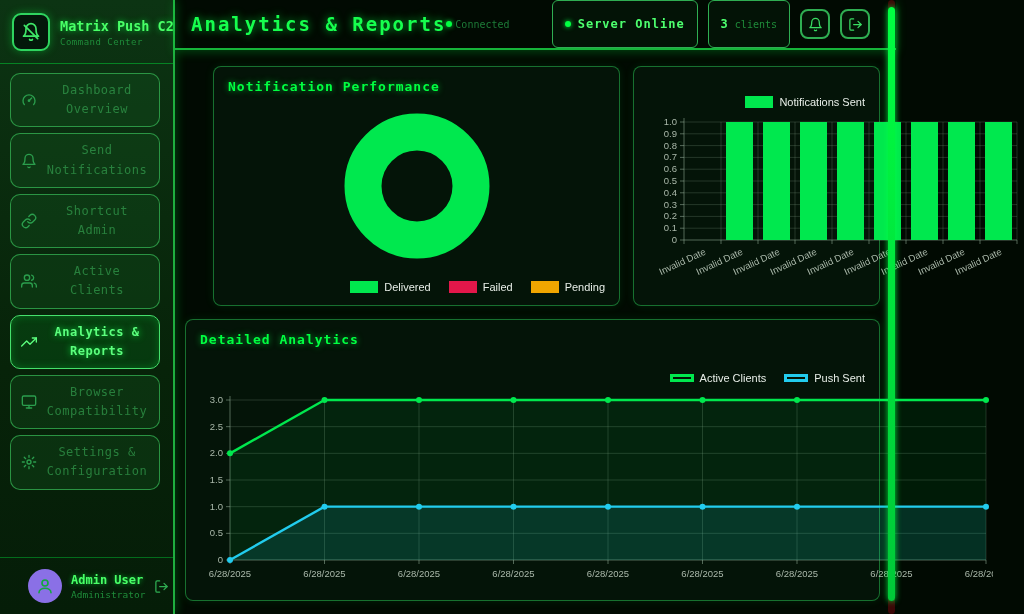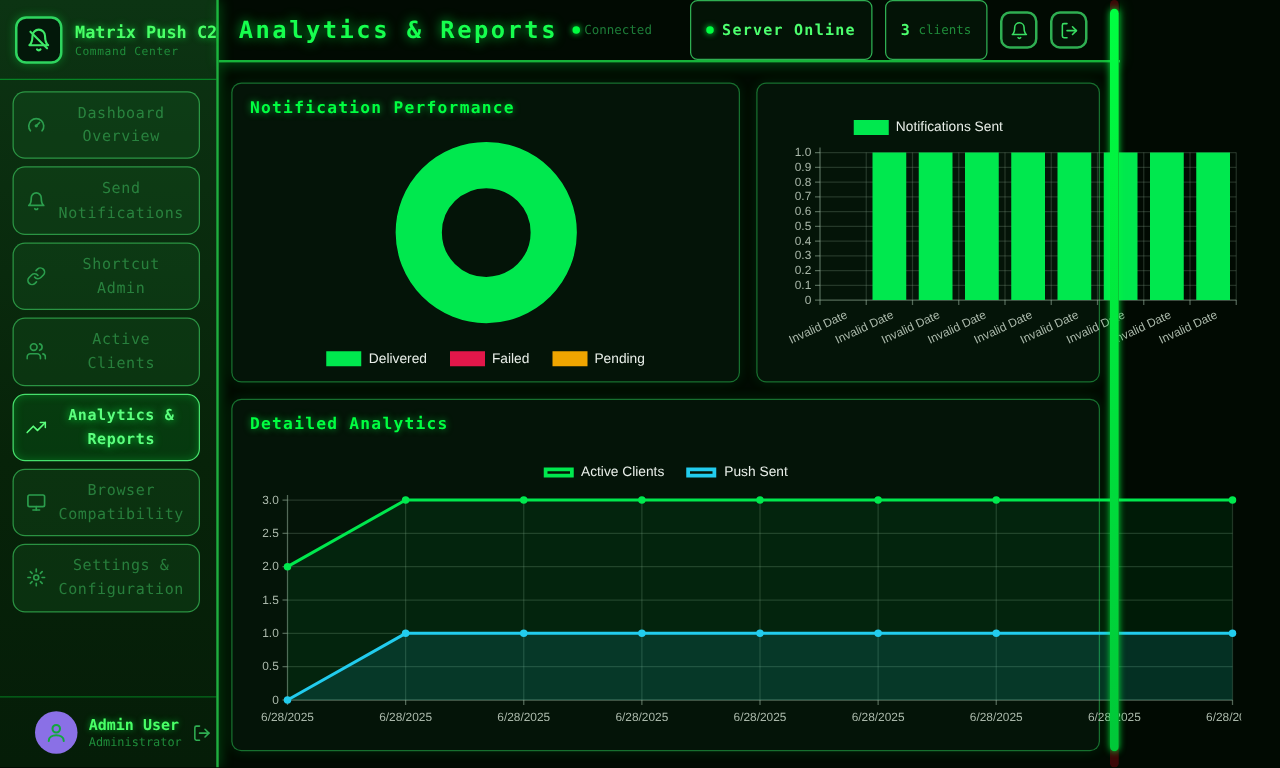--- a/index.html
+++ b/index.html
@@ -44,42 +44,42 @@
     display:flex; align-items:center; justify-content:center; color:#12a83e; }
   .user-name { font-size:12px; font-weight:bold; color:#49ff67; text-shadow:0 0 5px rgba(0,255,65,.6); }
   .user-role { font-size:9.5px; color:#1f8c3a; margin-top:2px; }
   .logout-mini { margin-left:auto; color:#2fae52; cursor:pointer; display:flex; }
 
   
   .main { flex:1; min-width:0; display:flex; flex-direction:column; }
   .hdr { flex:0 0 47px; display:flex; align-items:center; padding:0 26px 0 16px;
     border-bottom:2px solid #16b53a; box-shadow:0 2px 10px rgba(0,255,65,.25); }
   .h-title { font-size:19px; font-weight:bold; color:#16ff4e; letter-spacing:2px; text-shadow:0 0 9px rgba(0,255,65,.7); }
-  .conn { margin-left:12px; font-size:10px; color:#1d7c38; display:flex; align-items:center; gap:3px; }
+  .conn { font-size:10px; color:#1d7c38; display:flex; align-items:center; gap:3px; }
   .dot { width:6px; height:6px; border-radius:50%; background:#00ff41; box-shadow:0 0 5px #00ff41; }
   .h-right { margin-left:auto; display:flex; align-items:center; gap:10px; }
   .pill { border:1px solid #2fae52; border-radius:6px; padding:16px 12px; display:flex; align-items:center; gap:7px;
     background:rgba(5,25,10,.6); cursor:pointer; }
   .srv-lbl { font-size:12px; font-weight:bold; color:#4dff6e; letter-spacing:1px; }
   .cl-count { font-size:12px; font-weight:bold; color:#4dff6e; }
   .cl-lbl { font-size:10px; color:#1f8c3a; }
   .icon-btn { width:30px; height:30px; border:2px solid #2fae52; border-radius:8px; color:#38dd62;
     display:flex; align-items:center; justify-content:center; background:rgba(5,25,10,.6); cursor:pointer; }
 
   .content { flex:1; min-height:0; padding:16px 16px 13px 10px; display:flex; flex-direction:column; gap:13px; }
-  .row1 { display:flex; gap:13px; height:240px; }
+  .row1 { display:flex; gap:13px; height:240px;margin-left:28px; }
   .panel { border:1px solid rgba(40,190,80,.55); border-radius:8px; background:rgba(9,34,15,.45);
     box-shadow:0 0 10px rgba(0,255,65,.10); padding:12px 14px 8px 14px; display:flex; flex-direction:column; }
   #p-doughnut { width:407px; flex:0 0 407px; }
   #p-bar { flex:1; min-width:0; }
   #p-line { flex:1; min-height:0; }
   .p-title { font-size:13px; font-weight:bold; color:#00ff41; letter-spacing:1px; text-shadow:0 0 6px rgba(0,255,65,.6); }
 
   .donut-wrap { flex:1; display:flex; align-items:center; justify-content:center; }
-  .legend-row { display:flex; justify-content:center; align-items:center; gap:18px; padding:3px 0 4px 0;
+  .legend-row { display:flex; justify-content:flex-end; align-items:center; gap:18px; padding:3px 0 4px 0;
     font-family:"Liberation Sans",sans-serif; font-size:11px; color:#e8eee8; }
   .leg-item { display:flex; align-items:center; gap:6px; cursor:pointer; }
   .leg-swatch { width:28px; height:12px; }
   .leg-swatch.outline { background:#041505; border-style:solid; border-width:3px; width:24px; height:8px; }
   .chart-area { flex:1; min-height:0; display:flex; flex-direction:column; }
   .chart-area svg { display:block; }
   .tickfont { font-family:"Liberation Sans",sans-serif; font-size:9.5px; fill:#aab8aa; }
 
   
   .scrollbar { position:absolute; top:0; right:1px; width:7px; height:614px; background:#3c0707; border-radius:4px; }

